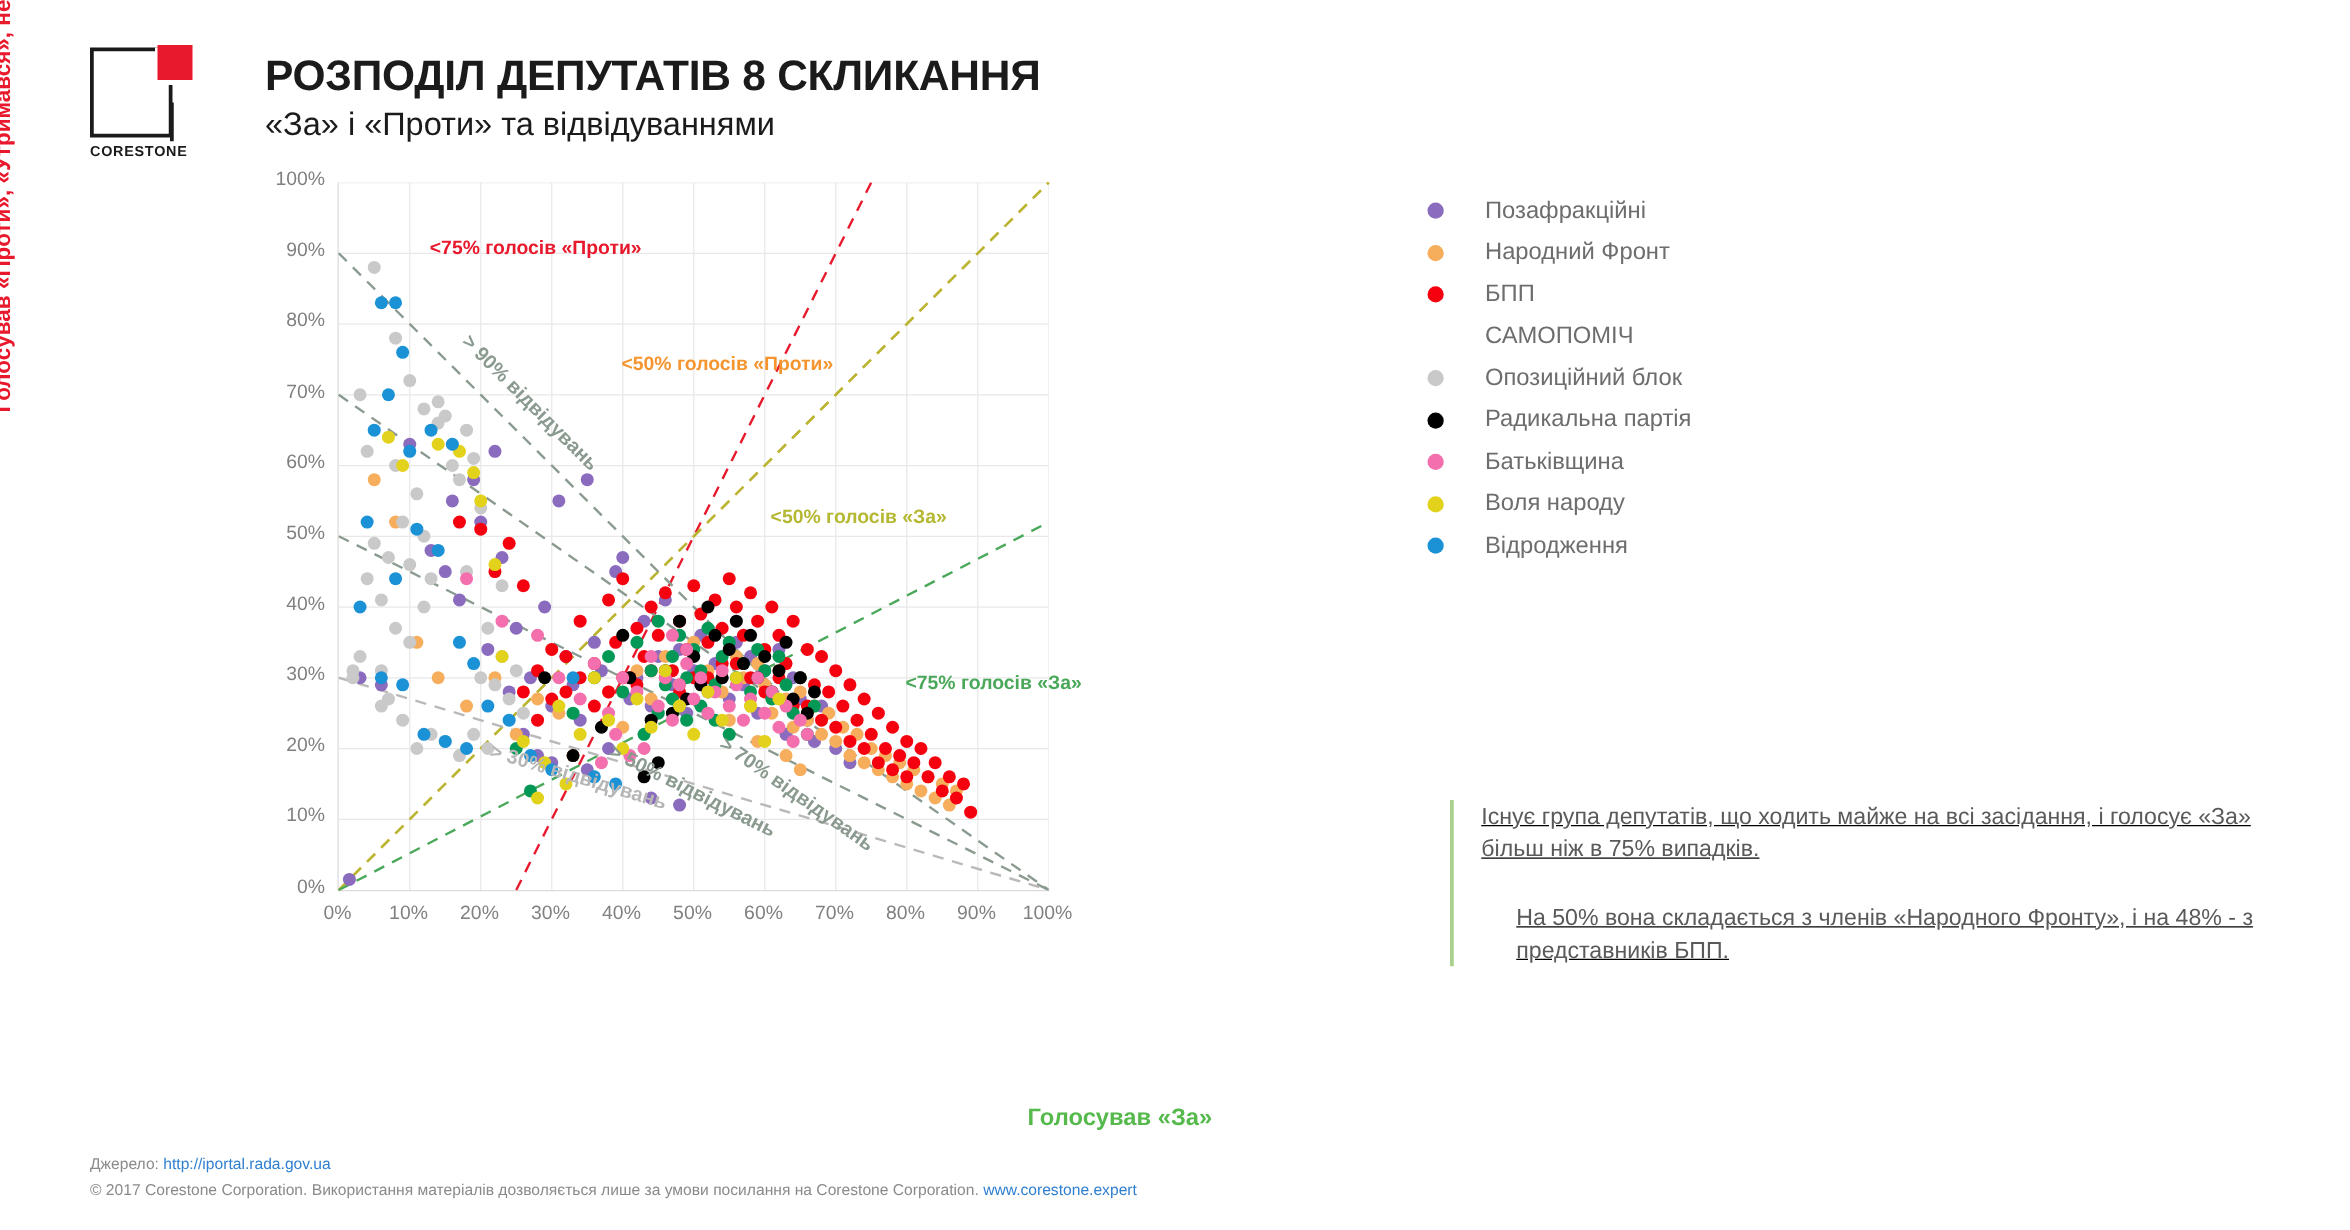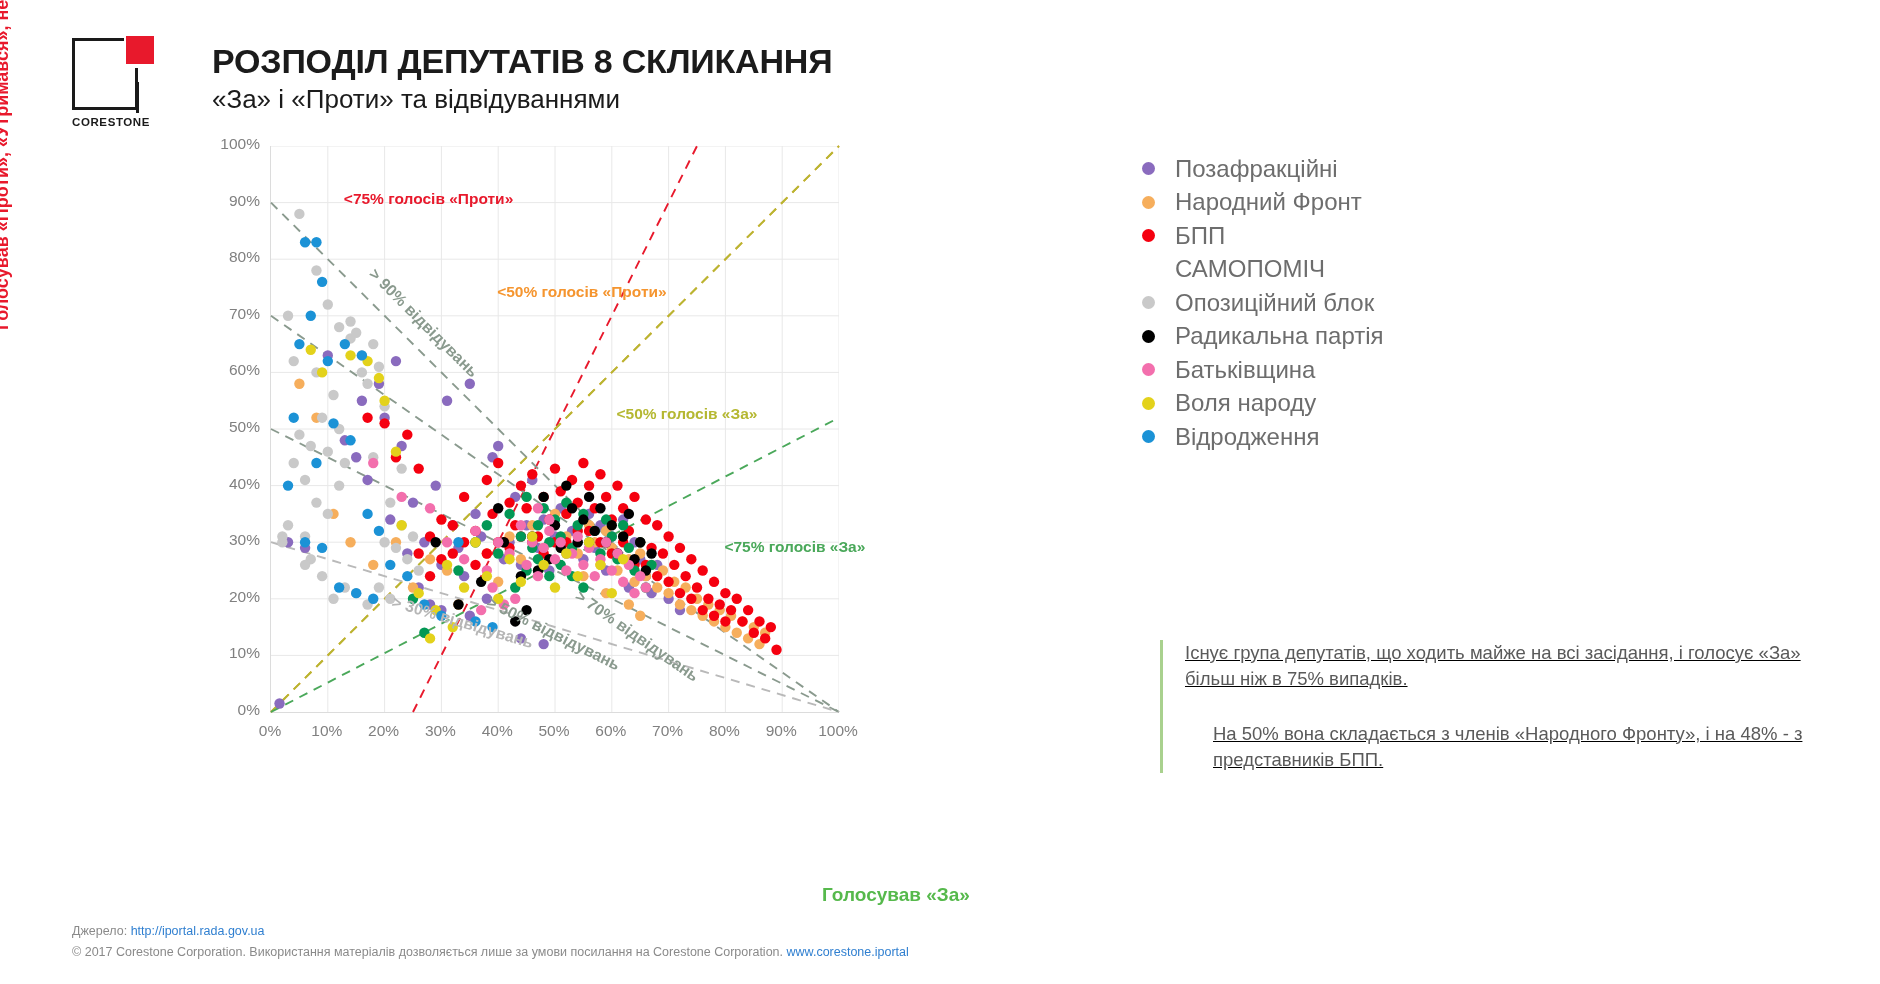--- a/index.html
+++ b/index.html
@@ -30,21 +30,21 @@
   #ylabel{position:absolute;left:-8px;top:330px;transform:rotate(-90deg);transform-origin:left top;
      font-size:18px;font-weight:bold;color:#e8192c;white-space:nowrap;}
   #xlabel{position:absolute;left:822px;top:884px;font-size:19px;font-weight:bold;color:#56b94c;white-space:nowrap;}
   .ann{position:absolute;font-size:15.5px;font-weight:bold;white-space:nowrap;}
   .rot{position:absolute;font-size:16px;font-weight:bold;color:#8a9a8e;white-space:nowrap;
      transform-origin:left top;}
   
   #legend{position:absolute;left:1142px;top:152px;}
   .lg{display:flex;align-items:center;height:33.5px;}
   .lg .dot{width:13px;height:13px;border-radius:50%;flex:0 0 13px;}
-  .lg .lbl{margin-left:20px;font-size:24px;color:#6d6d6d;white-space:nowrap;}
+  .lg .lbl{margin-left:33px;font-size:19px;color:#6d6d6d;white-space:nowrap;}
   
   #note{position:absolute;left:1160px;top:640px;width:650px;border-left:3px solid #a9d18e;padding-left:22px;text-decoration:underline;}
   #note p{margin:0 0 28px 0;font-size:18.5px;line-height:1.42;color:#5a5a5a;}
   #note p:last-child{margin-bottom:0;margin-left:28px;}
   
   #footer{position:absolute;left:72px;top:924px;}
   #footer .l1{font-size:12.5px;color:#8a8a8a;}
   #footer .l2{font-size:12.5px;color:#8a8a8a;margin-top:7px;}
   #footer a,#footer .link{color:#2f7fd0;text-decoration:none;}
 </style>
@@ -621,15 +621,15 @@
   <p>На 50% вона складається з членів «Народного Фронту», і на 48% - з представників БПП.</p>
 </div>
 
 <div id="footer">
   <div class="l1">
     <span>Джерело:</span>
     <span class="link">http://iportal.rada.gov.ua</span>
   </div>
   <div class="l2">
     <span>© 2017 Corestone Corporation. Використання матеріалів дозволяється лише за умови посилання на Corestone Corporation.</span>
-    <span class="link">www.corestone.iportal</span>
+    <span class="link">www.corestone.expert</span>
   </div>
 </div>
 
 </body></html>

